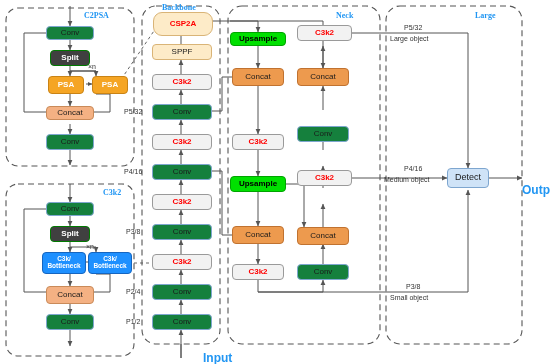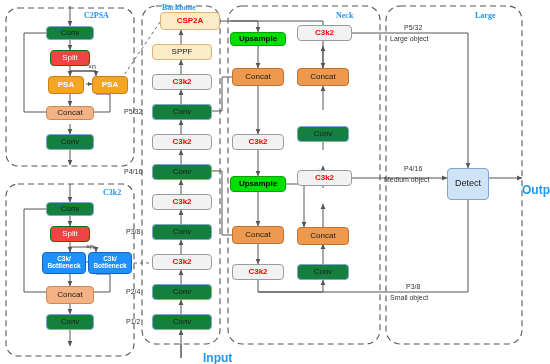--- a/index.html
+++ b/index.html
@@ -6,21 +6,21 @@
   body{font-family:"Liberation Sans",sans-serif;}
   #stage{position:relative;width:550px;height:364px;overflow:hidden;background:#fff;}
   svg.layer{position:absolute;left:0;top:0;width:550px;height:364px;pointer-events:none;}
   .node{position:absolute;box-sizing:border-box;display:flex;align-items:center;justify-content:center;
         border-radius:4px;border:1px solid #7a7a7a;font-size:8px;line-height:1.05;text-align:center;
         font-family:"Liberation Sans",sans-serif;color:#1a1a1a;}
   .n-conv{background:#15803d;border-color:#7ea6cf;}
   .n-c3k2{background:#f2f2f2;border-color:#9a9a9a;color:#ff0000;font-weight:bold;}
   .n-sppf{background:#fdebc8;border-color:#d9b477;text-align:right;}
   .n-csp2a{background:#fdebc8;border-color:#d9b477;color:#ff0000;font-weight:bold;}
-  .n-split{background:#ef4444;border-color:#007a00;color:#ffffff;font-weight:normal;}
+  .n-split{background:#404040;border-color:#007a00;color:#ffffff;font-weight:bold;}
   .n-psa{background:#f5a524;border-color:#c98315;color:#ffffff;font-weight:bold;}
   .n-concat{background:#f4b183;border-color:#c98a59;color:#1a1a1a;}
   .n-up{background:#00e000;border-color:#00a400;color:#000000;font-weight:bold;}
   .n-cat2{background:#ed9a4e;border-color:#c07230;color:#1a1a1a;}
   .n-bottle{background:#1e90ff;border-color:#1565c0;color:#ffffff;font-size:6.5px;font-weight:bold;}
   .n-detect{background:#cfe3f7;border-color:#7ea6cf;font-size:9px;}
   .grp-label{position:absolute;color:#2196f3;font-size:8px;font-weight:bold;font-family:Liberation Serif, serif;}
   .plain-label{position:absolute;color:#333;font-size:7px;font-family:"Liberation Sans",sans-serif;white-space:nowrap;}
   .io-label{position:absolute;color:#2196f3;font-size:12px;font-weight:bold;font-family:"Liberation Sans",sans-serif;}
   .xn{position:absolute;color:#333;font-size:7px;font-family:"Liberation Sans",sans-serif;}
@@ -147,21 +147,21 @@
     <span>Bottleneck</span>
   </div>
   <div class="node n-bottle" style="left:88px;top:252px;width:44px;height:22px;flex-direction:column;">
     <span>C3k/</span>
     <span>Bottleneck</span>
   </div>
   <div class="node n-concat" style="left:46px;top:286px;width:48px;height:18px;">Concat</div>
   <div class="node n-conv" style="left:46px;top:314px;width:48px;height:16px;">Conv</div>
   <div class="xn" style="left:86px;top:243px;">×n</div>
 
-  <div class="node n-csp2a" style="left:160px;top:12px;width:60px;height:18px;">CSP2A</div>
+  <div class="node n-csp2a" style="left:153px;top:12px;width:60px;height:24px;border-radius:9px;">CSP2A</div>
   <div class="node n-sppf" style="left:152px;top:44px;width:60px;height:16px;">SPPF</div>
   <div class="node n-c3k2" style="left:152px;top:74px;width:60px;height:16px;">C3k2</div>
   <div class="node n-conv" style="left:152px;top:104px;width:60px;height:16px;">Conv</div>
   <div class="node n-c3k2" style="left:152px;top:134px;width:60px;height:16px;">C3k2</div>
   <div class="node n-conv" style="left:152px;top:164px;width:60px;height:16px;">Conv</div>
   <div class="node n-c3k2" style="left:152px;top:194px;width:60px;height:16px;">C3k2</div>
   <div class="node n-conv" style="left:152px;top:224px;width:60px;height:16px;">Conv</div>
   <div class="node n-c3k2" style="left:152px;top:254px;width:60px;height:16px;">C3k2</div>
   <div class="node n-conv" style="left:152px;top:284px;width:60px;height:16px;">Conv</div>
   <div class="node n-conv" style="left:152px;top:314px;width:60px;height:16px;">Conv</div>
@@ -179,21 +179,21 @@
   <div class="node n-cat2" style="left:232px;top:226px;width:52px;height:18px;">Concat</div>
   <div class="node n-c3k2" style="left:232px;top:264px;width:52px;height:16px;">C3k2</div>
 
   <div class="node n-c3k2" style="left:297px;top:25px;width:55px;height:16px;">C3k2</div>
   <div class="node n-cat2" style="left:297px;top:68px;width:52px;height:18px;">Concat</div>
   <div class="node n-conv" style="left:297px;top:126px;width:52px;height:16px;">Conv</div>
   <div class="node n-c3k2" style="left:297px;top:170px;width:55px;height:16px;">C3k2</div>
   <div class="node n-cat2" style="left:297px;top:227px;width:52px;height:18px;">Concat</div>
   <div class="node n-conv" style="left:297px;top:264px;width:52px;height:16px;">Conv</div>
 
-  <div class="node n-detect" style="left:447px;top:168px;width:42px;height:32px;">Detect</div>
+  <div class="node n-detect" style="left:447px;top:168px;width:42px;height:20px;">Detect</div>
 
   <div class="plain-label" style="left:404px;top:24px;">P5/32</div>
   <div class="plain-label" style="left:390px;top:35px;">Large object</div>
 
   <div class="plain-label" style="left:404px;top:165px;">P4/16</div>
   <div class="plain-label" style="left:384px;top:176px;">Medium object</div>
 
   <div class="plain-label" style="left:406px;top:283px;">P3/8</div>
   <div class="plain-label" style="left:390px;top:294px;">Small object</div>
 

